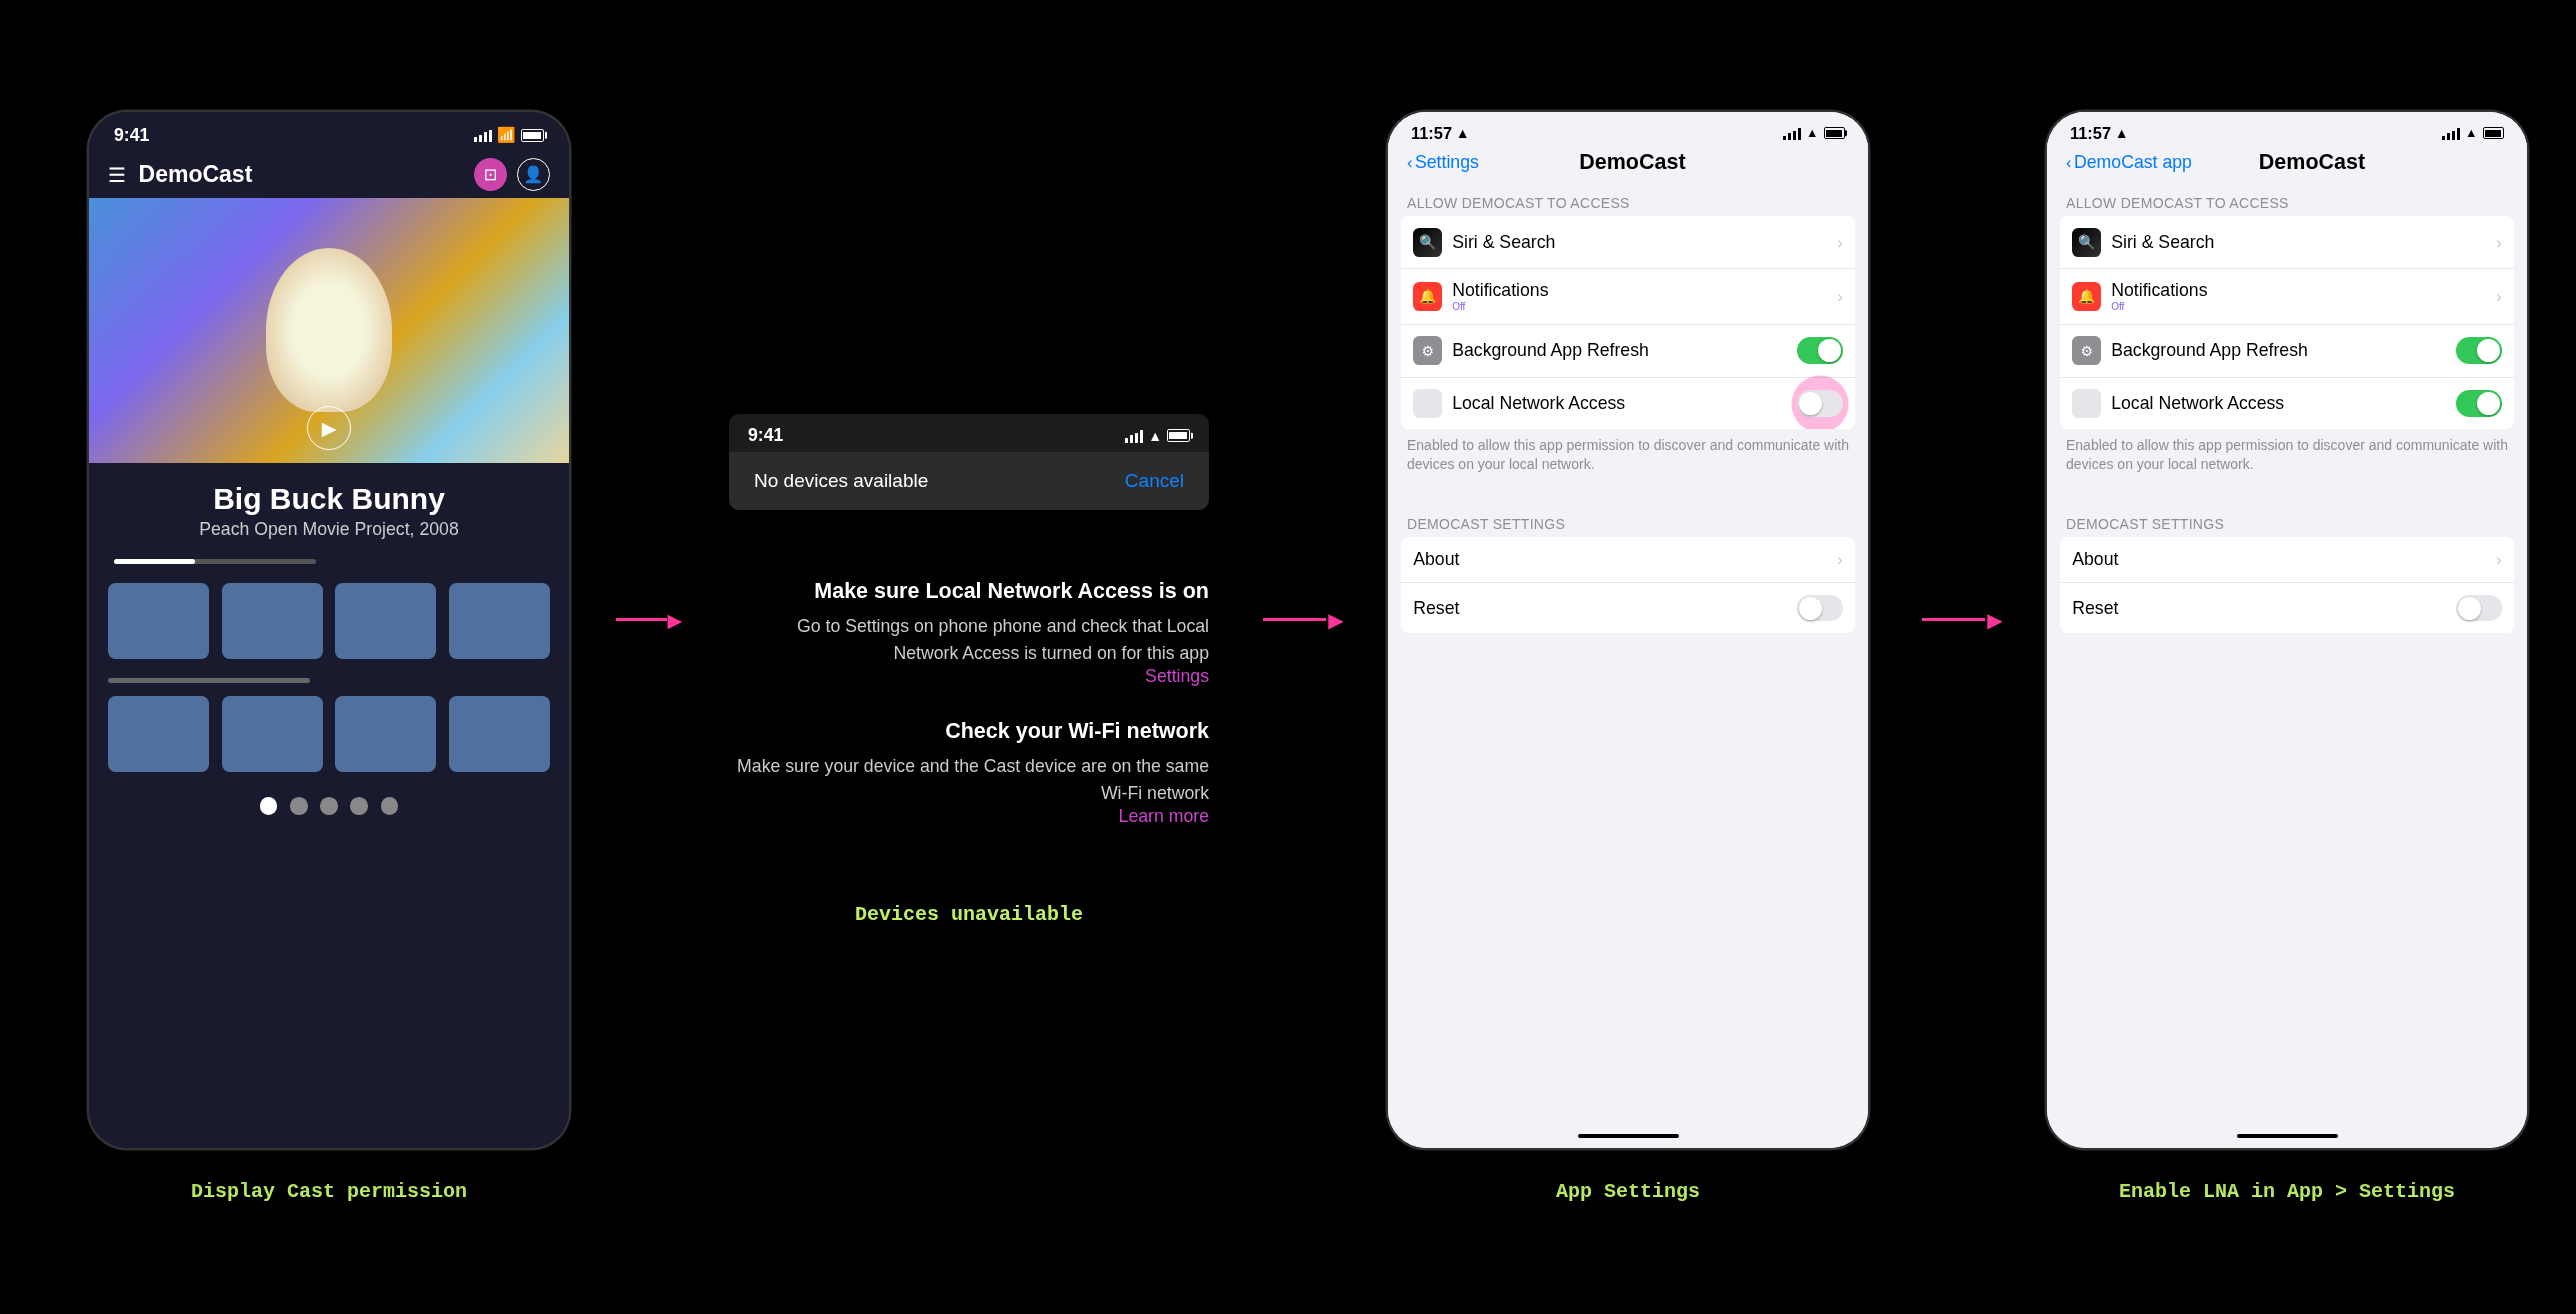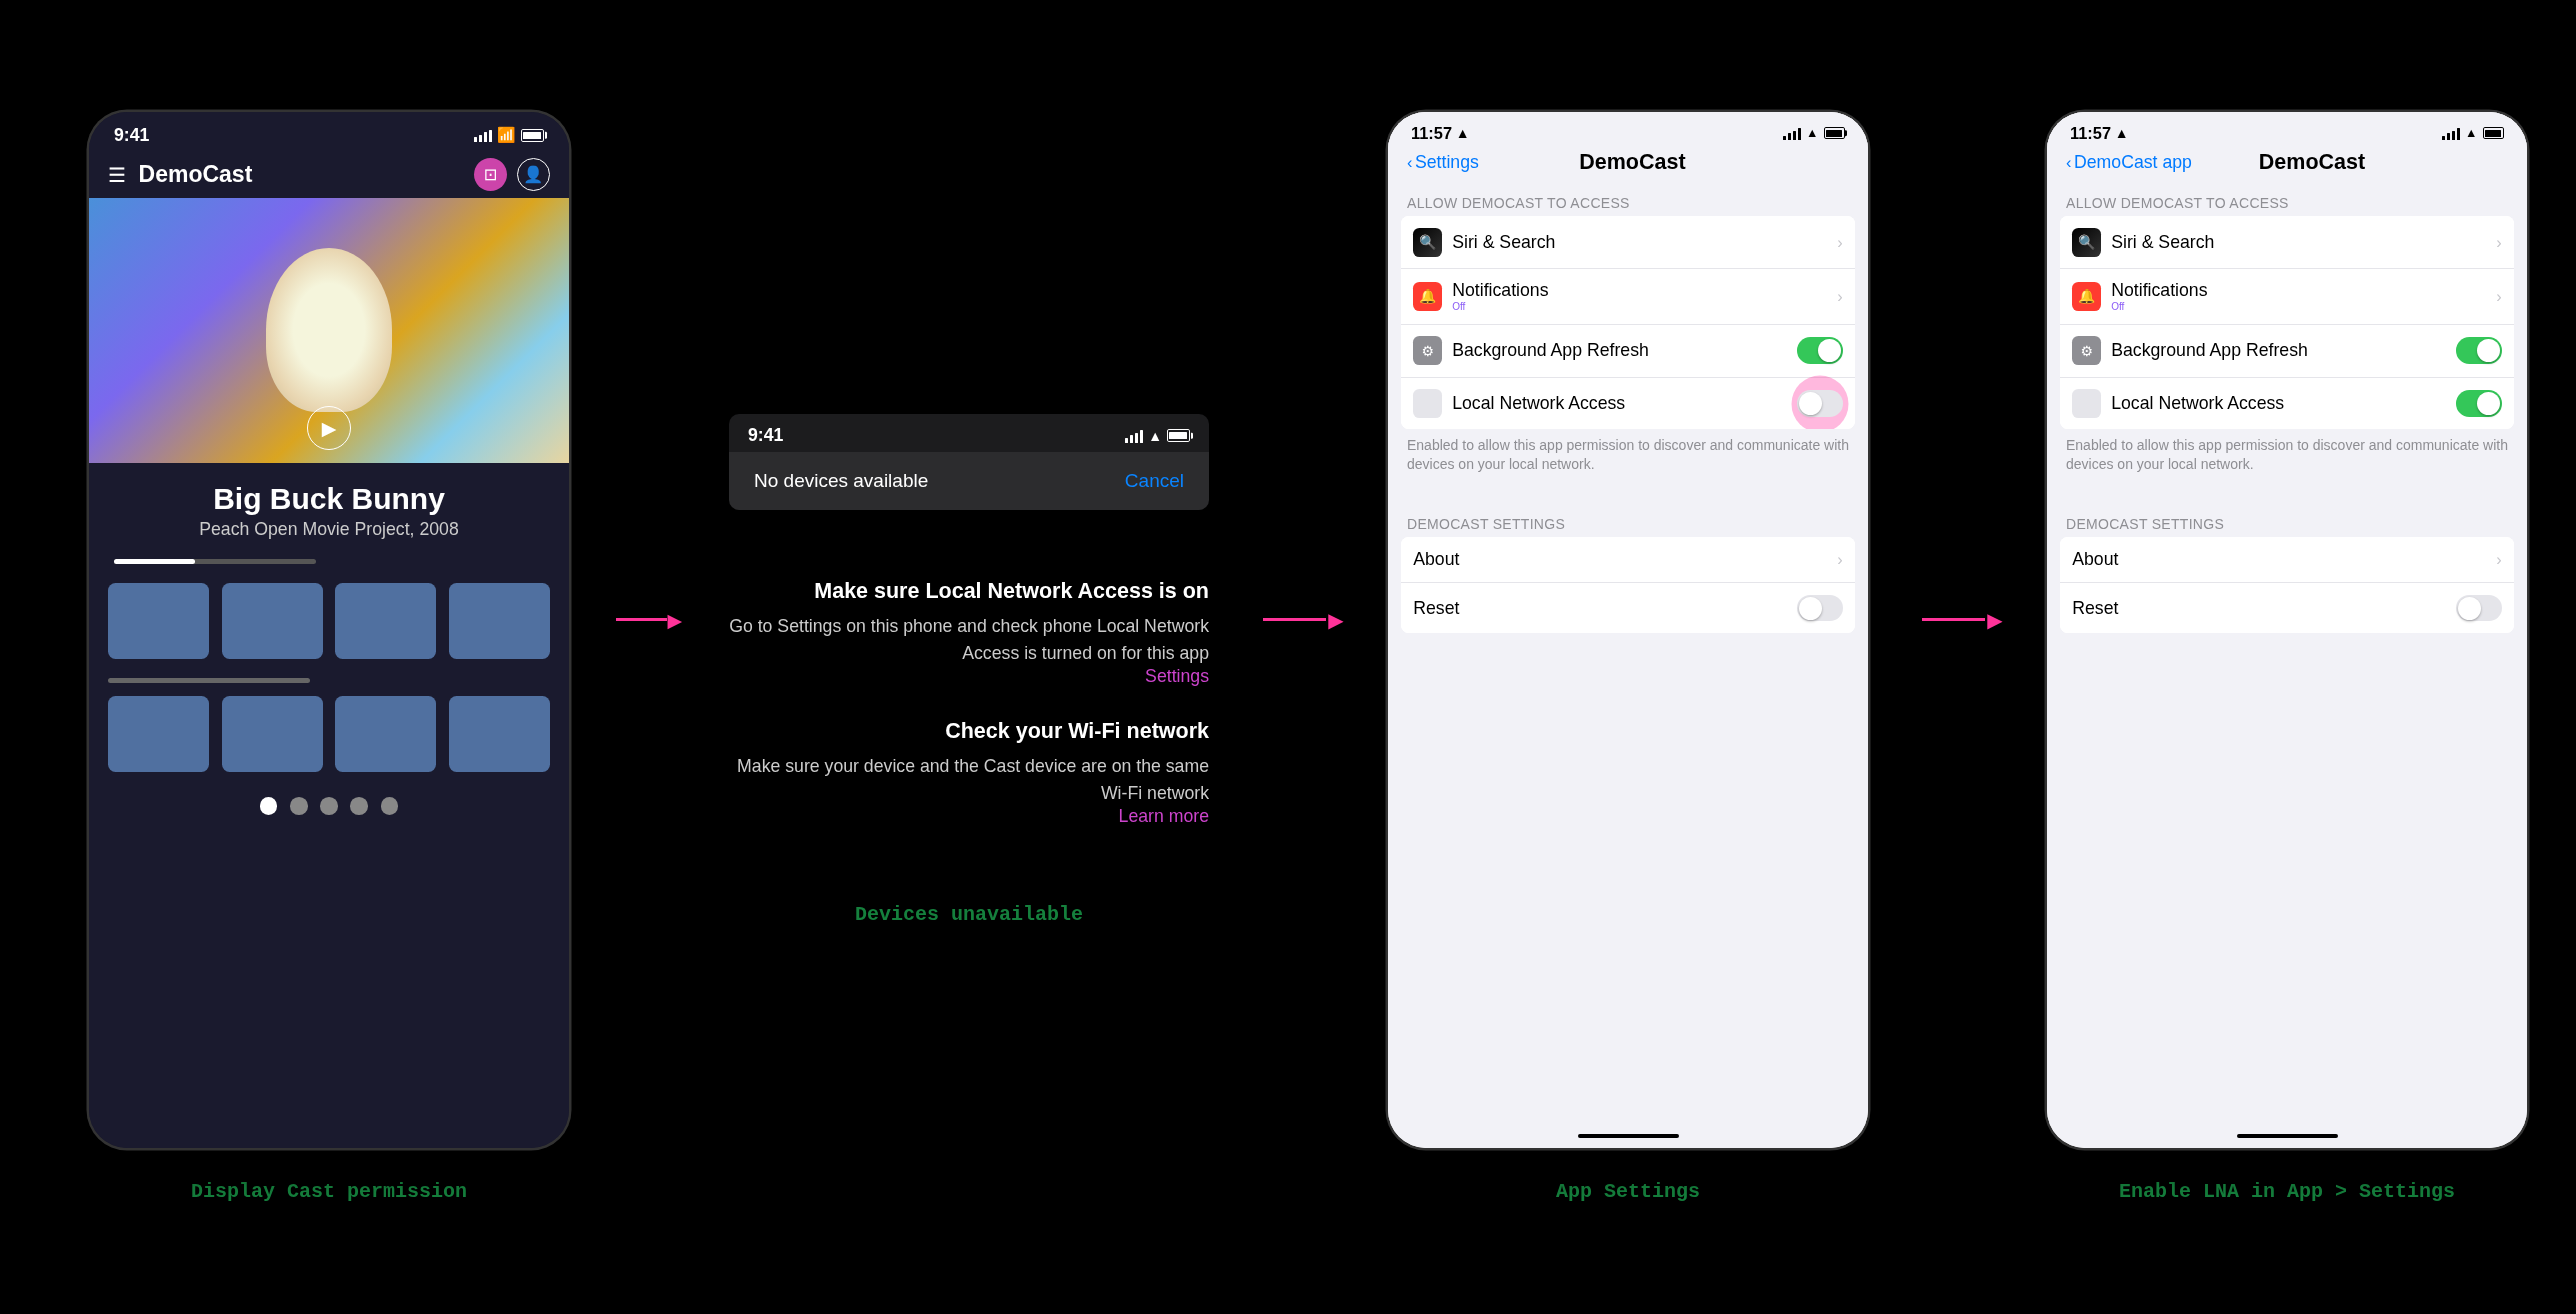--- a/index.html
+++ b/index.html
@@ -16,21 +16,21 @@
 
     
     .section {
       display: flex;
       flex-direction: column;
       align-items: center;
       gap: 19px;
       padding-left: 40px;
     }
     .caption {
-      color: #15803d;
+      color: #bef264;
       font-family: 'Courier New', monospace;
       font-size: 20px;
       font-weight: bold;
       text-align: center;
       margin-top: 12.6px;
     }
 
     
     .phone {
       border-radius: 38px;
@@ -488,21 +488,21 @@
 
     <div style="background:#2c2c2e;display:flex;justify-content:space-between;align-items:center;padding:17.7px 25px;border-radius:0 0 10px 10px;">
       <span style="color:white;font-size:19px;">No devices available</span>
       <span style="color:#0a84ff;font-size:19px;">Cancel</span>
     </div>
   </div>
 
   <div class="instructions-panel" style="margin-top:38px;text-align:right;">
     <div class="inst-section">
       <div class="inst-title">Make sure Local Network Access is on</div>
-      <div class="inst-body">Go to Settings on this phone and check phone Local Network Access is turned on for this app</div>
+      <div class="inst-body">Go to Settings on phone phone and check that Local Network Access is turned on for this app</div>
       <div class="inst-link">Settings</div>
     </div>
     <div class="inst-section">
       <div class="inst-title">Check your Wi-Fi network</div>
       <div class="inst-body">Make sure your device and the Cast device are on the same Wi-Fi network</div>
       <div class="inst-link">Learn more</div>
     </div>
   </div>
 
   <div class="caption">Devices unavailable</div>

